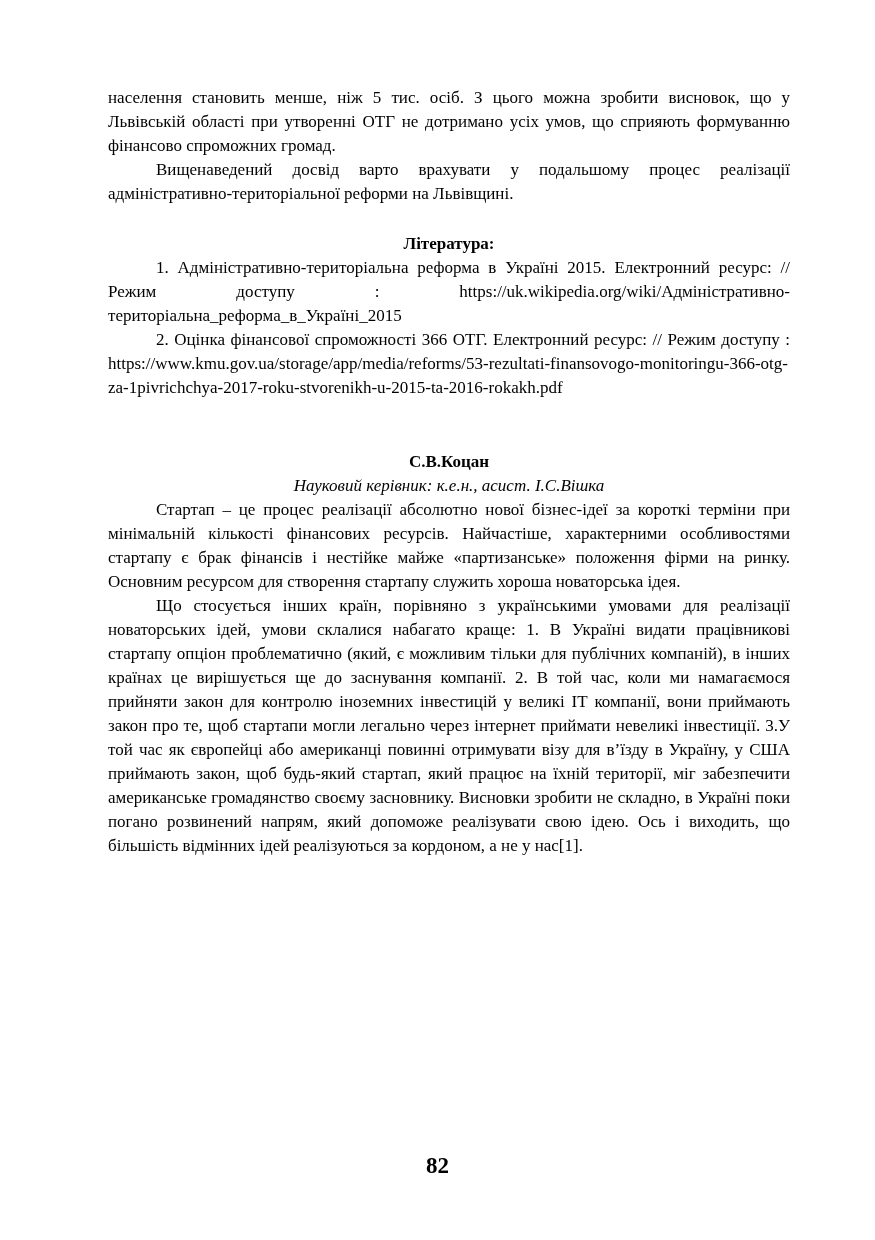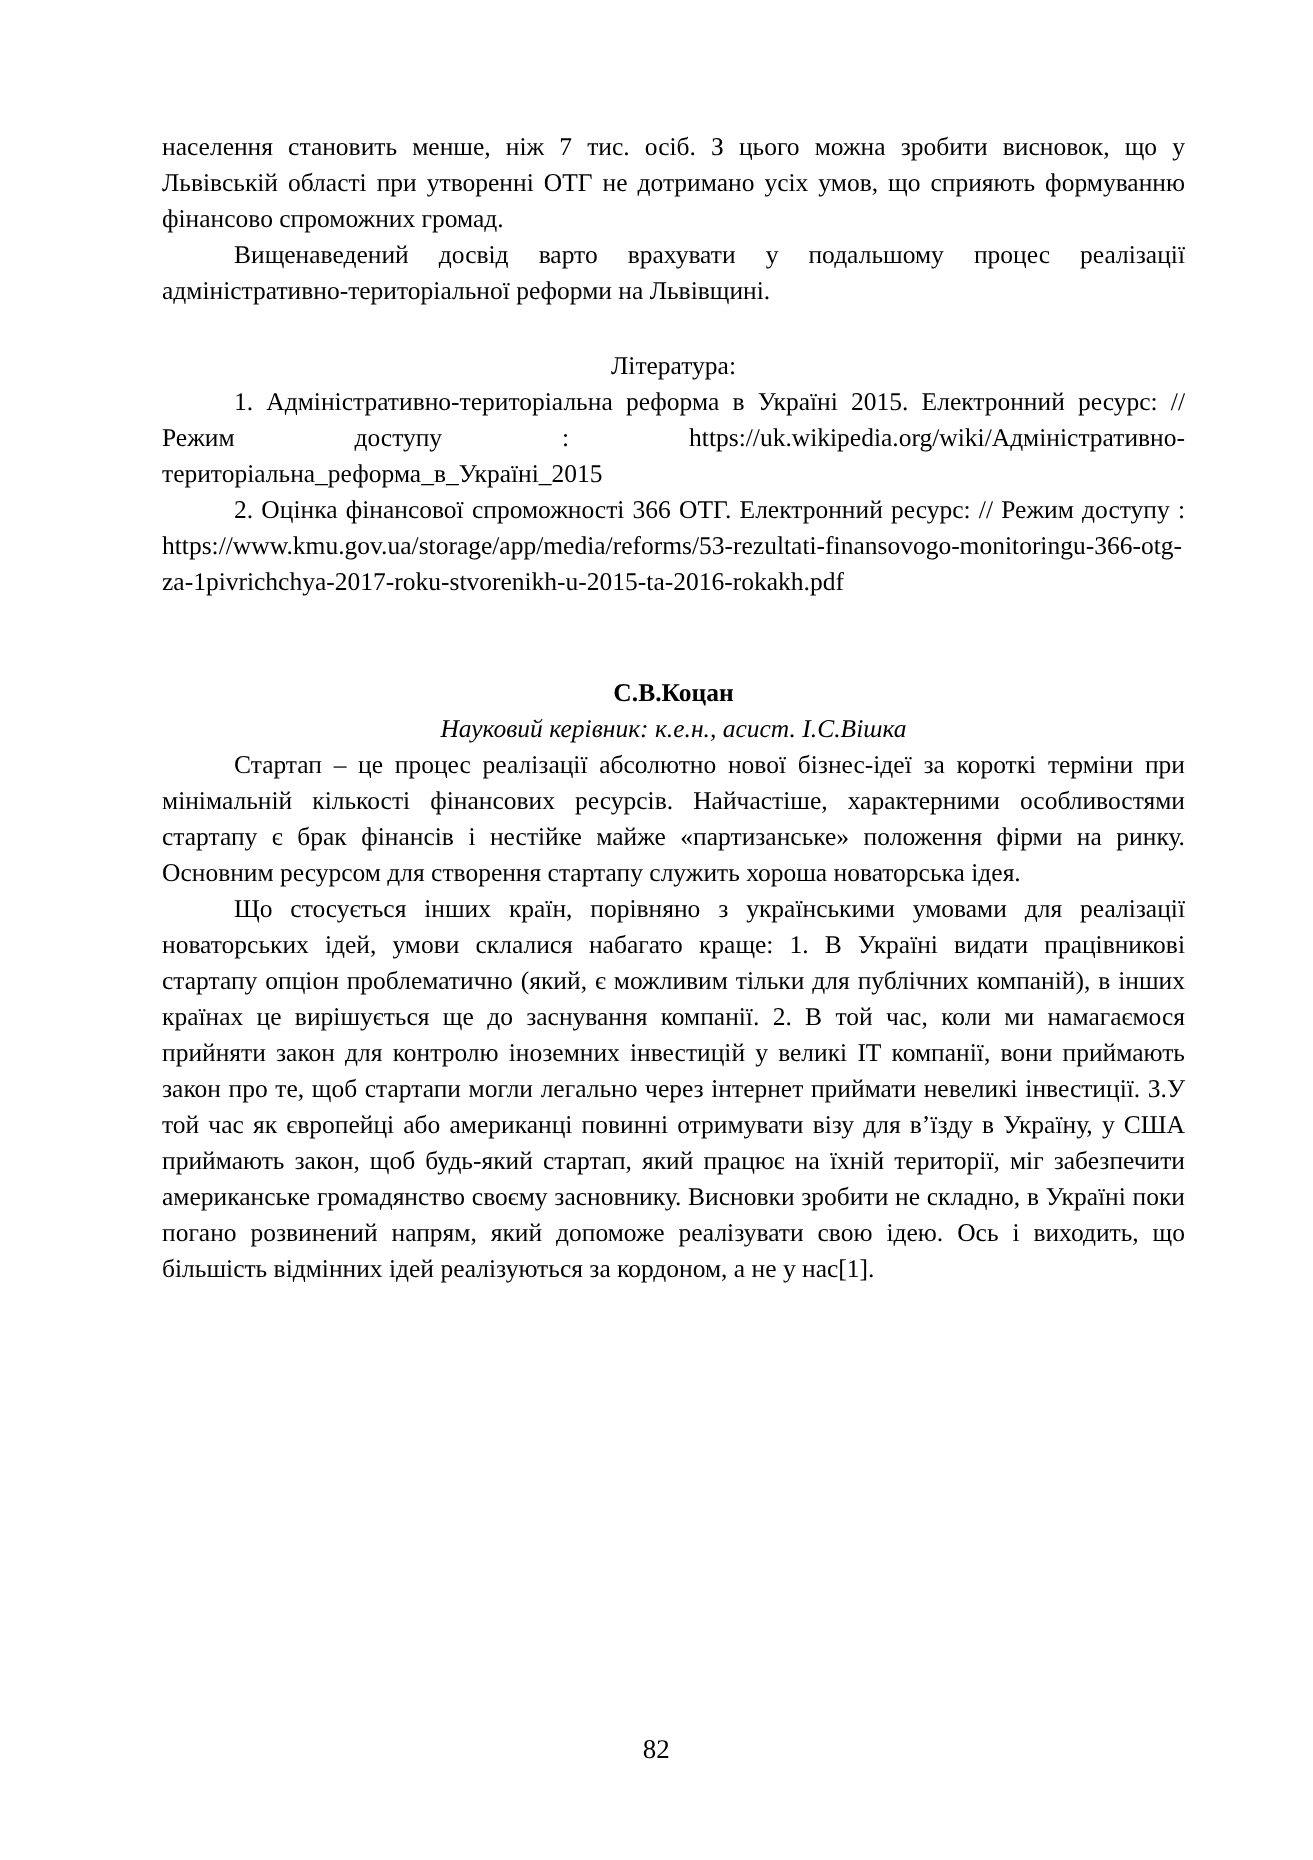--- a/index.html
+++ b/index.html
@@ -31,21 +31,21 @@
     overflow-wrap: break-word;
     word-break: break-word;
   }
   .para.no-indent {
     text-indent: 0;
   }
   .lit-heading {
     margin: 26px 0 0 0;
     font-size: 17px;
     line-height: 24px;
-    font-weight: normal;
+    font-weight: bold;
     text-align: center;
   }
   .ref {
   }
   .byline {
     margin-top: 50px;
     text-align: center;
   }
   .author {
     margin: 0;
@@ -65,31 +65,32 @@
     line-height: 24px;
     font-weight: bold;
     text-align: center;
   }
   .page-number {
     position: absolute;
     bottom: 62px;
     left: 0;
     width: 100%;
     text-align: center;
-    font-size: 18px;
+    font-size: 23px;
     line-height: 24px;
+    font-weight: bold;
   }
 </style>
 </head>
 <body>
 
 <div class="page">
   <main class="content">
 
-    <p class="para no-indent">населення становить менше, ніж 7 тис. осіб. З цього можна зробити висновок, що у Львівській області при утворенні ОТГ не дотримано усіх умов, що сприяють формуванню фінансово спроможних громад.</p>
+    <p class="para no-indent">населення становить менше, ніж 5 тис. осіб. З цього можна зробити висновок, що у Львівській області при утворенні ОТГ не дотримано усіх умов, що сприяють формуванню фінансово спроможних громад.</p>
 
     <p class="para">Вищенаведений досвід варто врахувати у подальшому процес реалізації адміністративно-територіальної реформи на Львівщині.</p>
 
     <h3 class="lit-heading">Література:</h3>
 
     <p class="para ref">1. Адміністративно-територіальна реформа в Україні 2015. Електронний ресурс: // Режим доступу : https://uk.wikipedia.org/wiki/Адміністративно-територіальна_реформа_в_Україні_2015</p>
 
     <p class="para ref">2. Оцінка фінансової спроможності 366 ОТГ. Електронний ресурс: // Режим доступу : https://www.kmu.gov.ua/storage/app/media/reforms/53-rezultati-finansovogo-monitoringu-366-otg-za-1pivrichchya-2017-roku-stvorenikh-u-2015-ta-2016-rokakh.pdf</p>
 
     <div class="byline">

